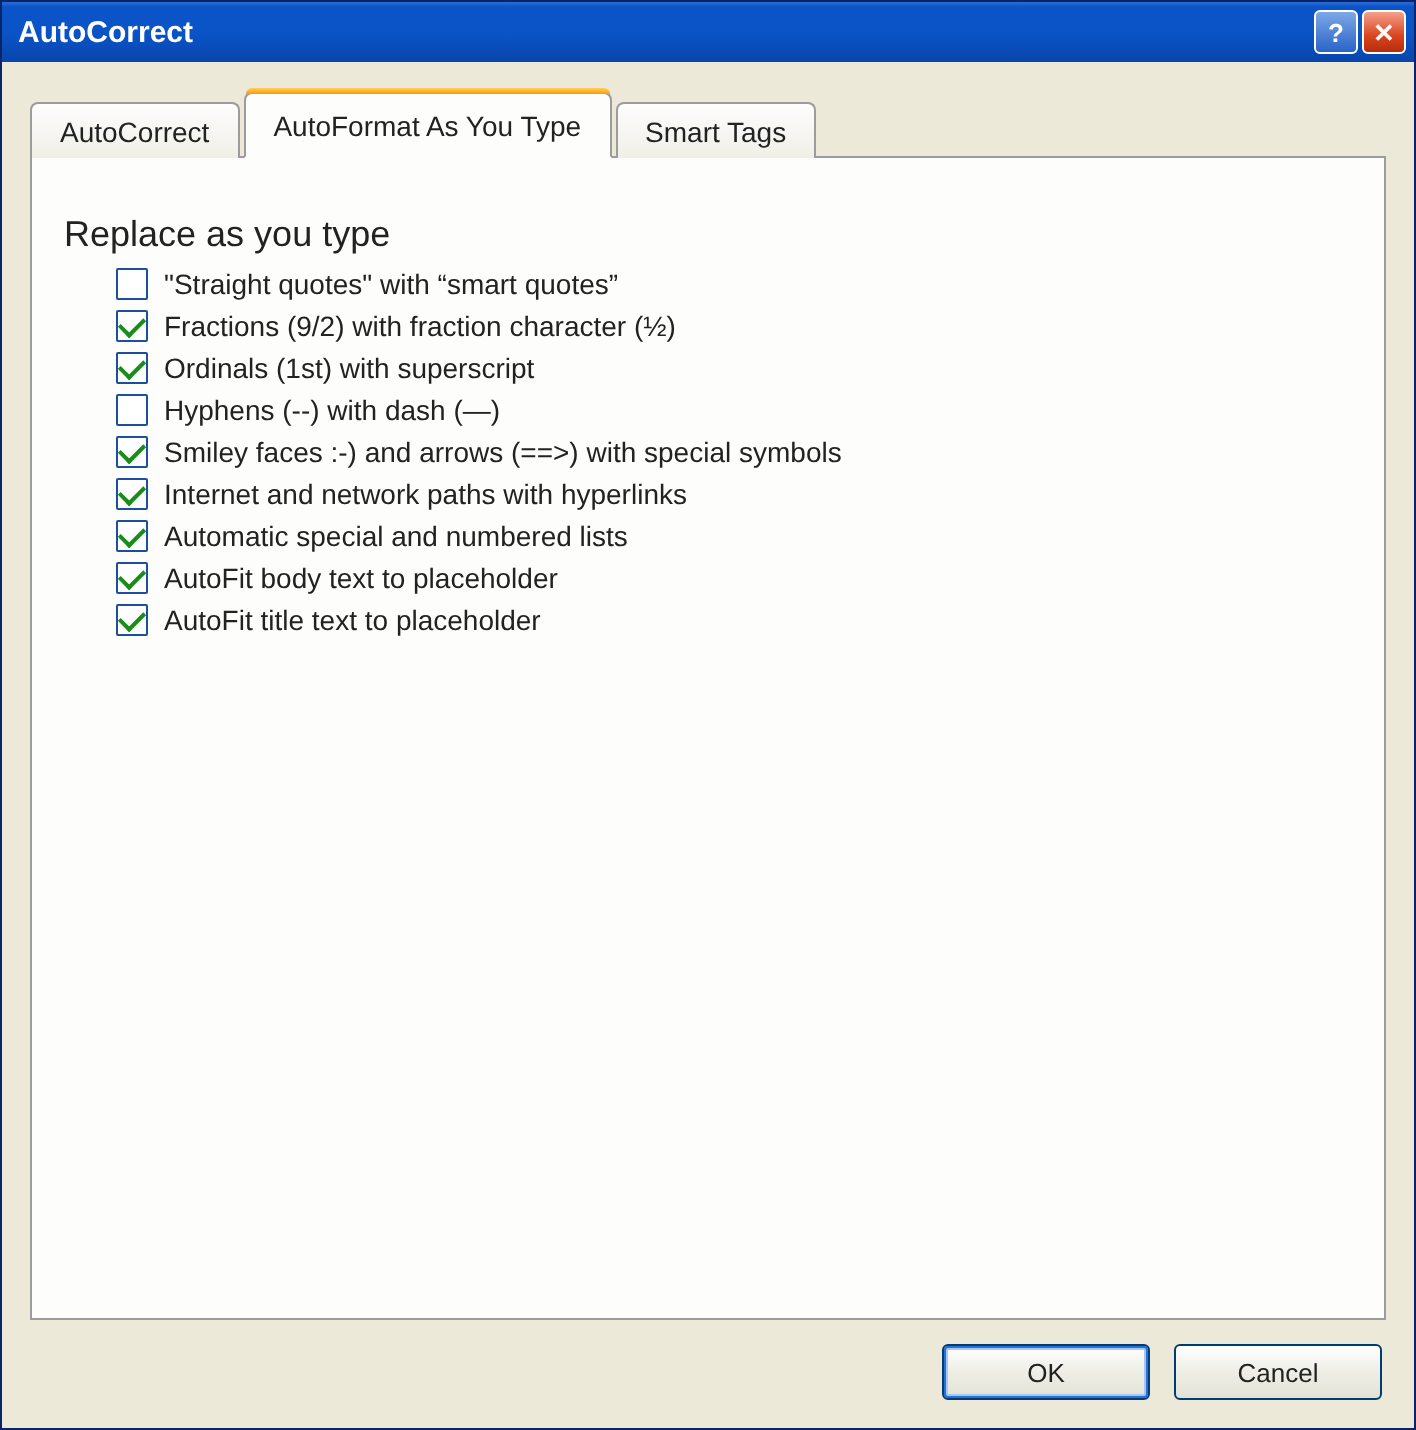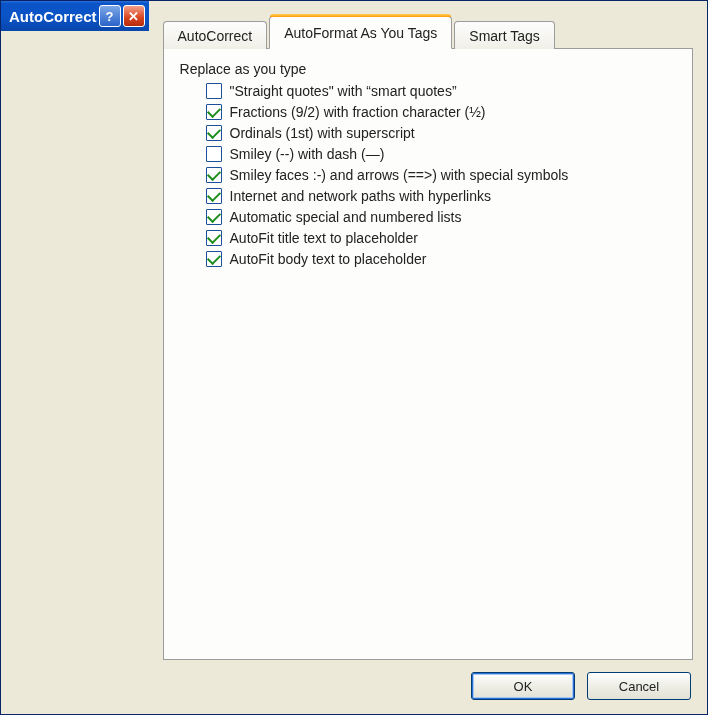--- a/index.html
+++ b/index.html
@@ -12,21 +12,21 @@
     width: 708px;
     height: 715px;
     overflow: hidden;
   }
   .dialog {
     width: 708px;
     height: 715px;
     border: 1px solid #0a246a;
     background: #ece9d8;
     display: flex;
-    flex-direction: row;
+    flex-direction: column;
   }
   .titlebar {
     height: 30px;
     background: linear-gradient(to bottom, #2a6fd6 0%, #0a54c8 8%, #0a54c8 50%, #0846ab 100%);
     display: flex;
     align-items: center;
     padding: 0 4px 0 8px;
     color: #fff;
     font-weight: bold;
     font-size: 15px;
@@ -101,23 +101,23 @@
   }
   .panel {
     flex: 1;
     border: 1px solid #9c9c9c;
     background: #fdfdfb;
     padding: 12px 16px;
     position: relative;
     z-index: 1;
   }
   .group-label {
-    font-size: 14px;
-    color: #222;
-    margin: 0 0 6px 0;
+    font-size: 18px;
+    color: #222;
+    margin: 16px 0 6px 0;
   }
   .opt-row {
     display: flex;
     align-items: center;
     margin: 0 0 5px 26px;
   }
   .checkbox {
     width: 16px;
     height: 16px;
     border: 1px solid #1c4f9c;
@@ -182,21 +182,21 @@
     </div>
   </div>
 
   <div class="body">
 
     <div class="tabstrip">
       <div class="tab inactive">
         <span>AutoCorrect</span>
       </div>
       <div class="tab active">
-        <span>AutoFormat As You Tags</span>
+        <span>AutoFormat As You Type</span>
       </div>
       <div class="tab inactive">
         <span>Smart Tags</span>
       </div>
     </div>
 
     <div class="panel">
 
       <div class="group-label">Replace as you type</div>
 
@@ -207,43 +207,43 @@
       <div class="opt-row">
         <div class="checkbox checked"></div>
         <span class="opt-label">Fractions (9/2) with fraction character (½)</span>
       </div>
       <div class="opt-row">
         <div class="checkbox checked"></div>
         <span class="opt-label">Ordinals (1st) with superscript</span>
       </div>
       <div class="opt-row">
         <div class="checkbox"></div>
-        <span class="opt-label">Smiley (--) with dash (—)</span>
+        <span class="opt-label">Hyphens (--) with dash (—)</span>
       </div>
       <div class="opt-row">
         <div class="checkbox checked"></div>
         <span class="opt-label">Smiley faces :-) and arrows (==&gt;) with special symbols</span>
       </div>
       <div class="opt-row">
         <div class="checkbox checked"></div>
         <span class="opt-label">Internet and network paths with hyperlinks</span>
       </div>
 
 
       <div class="opt-row">
         <div class="checkbox checked"></div>
         <span class="opt-label">Automatic special and numbered lists</span>
       </div>
       <div class="opt-row">
         <div class="checkbox checked"></div>
+        <span class="opt-label">AutoFit body text to placeholder</span>
+      </div>
+      <div class="opt-row">
+        <div class="checkbox checked"></div>
         <span class="opt-label">AutoFit title text to placeholder</span>
-      </div>
-      <div class="opt-row">
-        <div class="checkbox checked"></div>
-        <span class="opt-label">AutoFit body text to placeholder</span>
       </div>
 
     </div>
 
     <div class="footer">
       <div class="btn default">
         <span>OK</span>
       </div>
       <div class="btn">
         <span>Cancel</span>

